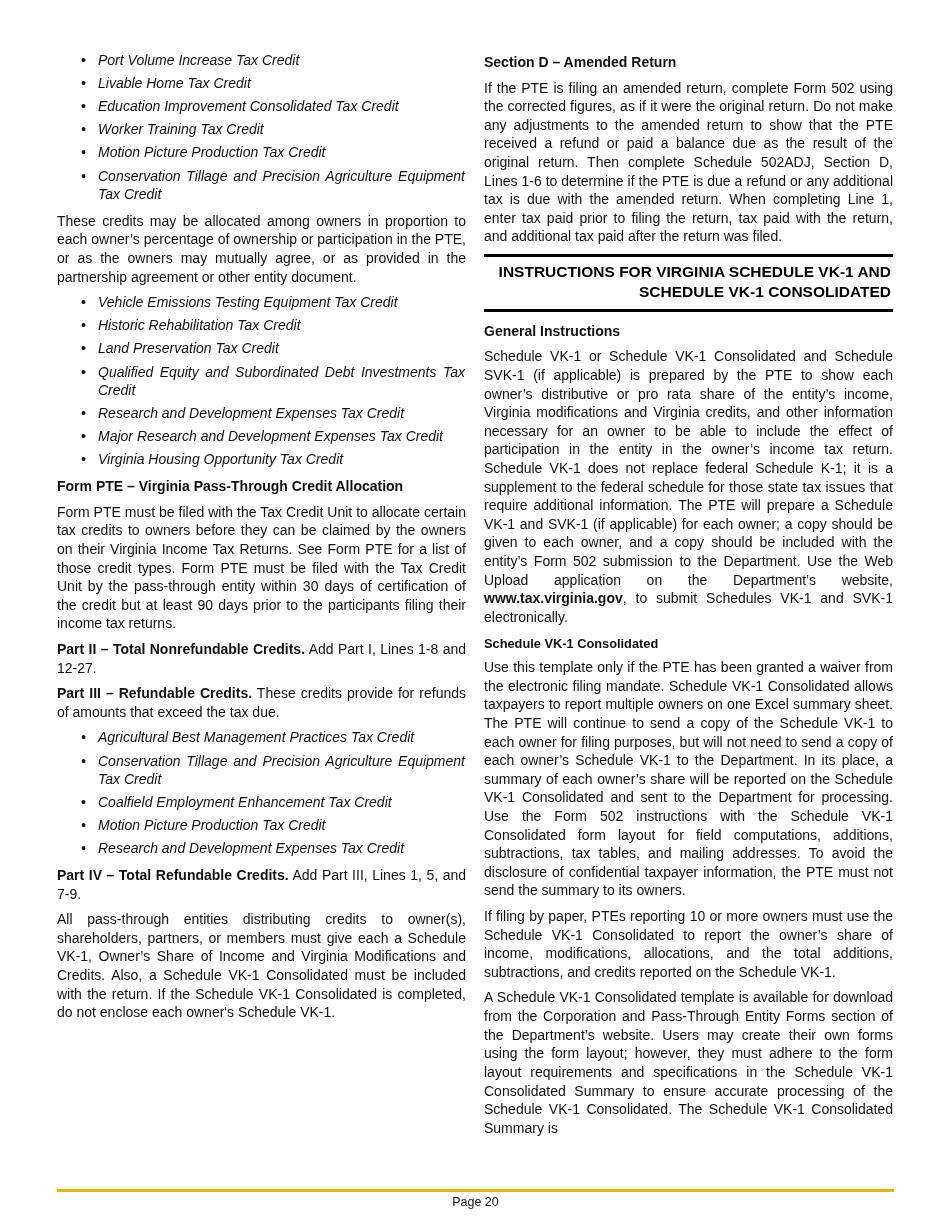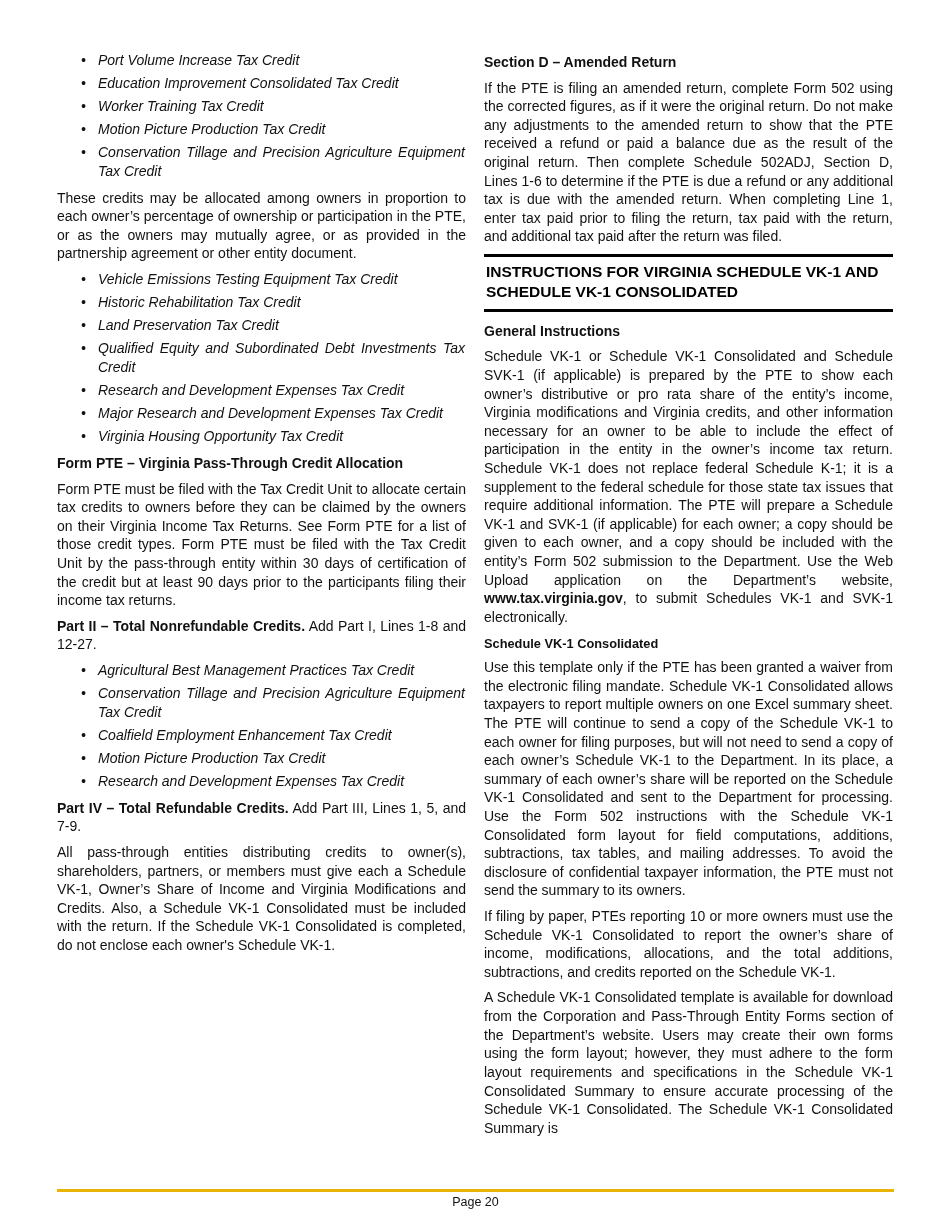--- a/index.html
+++ b/index.html
@@ -61,21 +61,21 @@
   }
   h4.h-sub {
     font-size: 12.8px;
     font-weight: bold;
     margin: 9px 0 6px 0;
     line-height: 1.3;
   }
   .banner {
     border-top: 3px solid #000;
     border-bottom: 3px solid #000;
-    text-align: left;
+    text-align: right;
     padding: 5px 2px 7px 2px;
     margin: 8px 0 10px 0;
   }
   .banner h2 {
     margin: 0;
     font-size: 15.5px;
     font-weight: bold;
     line-height: 1.28;
     color: #000;
   }
@@ -95,38 +95,40 @@
   }
 </style>
 </head>
 <body>
 
 <div class="page">
   <div class="columns">
     <div class="col">
         <ul class="bullets">
           <li>Port Volume Increase Tax Credit</li>
+          <li>Livable Home Tax Credit</li>
           <li>Education Improvement Consolidated Tax Credit</li>
           <li>Worker Training Tax Credit</li>
           <li>Motion Picture Production Tax Credit</li>
           <li>Conservation Tillage and Precision Agriculture Equipment Tax Credit</li>
         </ul>
         <p>These credits may be allocated among owners in proportion to each owner’s percentage of ownership or participation in the PTE, or as the owners may mutually agree, or as provided in the partnership agreement or other entity document.</p>
         <ul class="bullets">
           <li>Vehicle Emissions Testing Equipment Tax Credit</li>
           <li>Historic Rehabilitation Tax Credit</li>
           <li>Land Preservation Tax Credit</li>
           <li>Qualified Equity and Subordinated Debt Investments Tax Credit</li>
           <li>Research and Development Expenses Tax Credit</li>
           <li>Major Research and Development Expenses Tax Credit</li>
           <li>Virginia Housing Opportunity Tax Credit</li>
         </ul>
         <h3 class="h-section">Form PTE – Virginia Pass-Through Credit Allocation</h3>
         <p>Form PTE must be filed with the Tax Credit Unit to allocate certain tax credits to owners before they can be claimed by the owners on their Virginia Income Tax Returns. See Form PTE for a list of those credit types. Form PTE must be filed with the Tax Credit Unit by the pass-through entity within 30 days of certification of the credit but at least 90 days prior to the participants filing their income tax returns.</p>
         <p><span class="b">Part II – Total Nonrefundable Credits.</span><span> Add Part I, Lines 1-8 and 12-27.</span></p>
+        <p><span class="b">Part III – Refundable Credits.</span><span> These credits provide for refunds of amounts that exceed the tax due.</span></p>
         <ul class="bullets">
           <li>Agricultural Best Management Practices Tax Credit</li>
           <li>Conservation Tillage and Precision Agriculture Equipment Tax Credit</li>
           <li>Coalfield Employment Enhancement Tax Credit</li>
           <li>Motion Picture Production Tax Credit</li>
           <li>Research and Development Expenses Tax Credit</li>
         </ul>
         <p><span class="b">Part IV – Total Refundable Credits.</span><span> Add Part III, Lines 1, 5, and 7-9.</span></p>
         <p>All pass-through entities distributing credits to owner(s), shareholders, partners, or members must give each a Schedule VK-1, Owner’s Share of Income and Virginia Modifications and Credits. Also, a Schedule VK-1 Consolidated must be included with the return. If the Schedule VK-1 Consolidated is completed, do not enclose each owner's Schedule VK-1.</p>
       </div>

